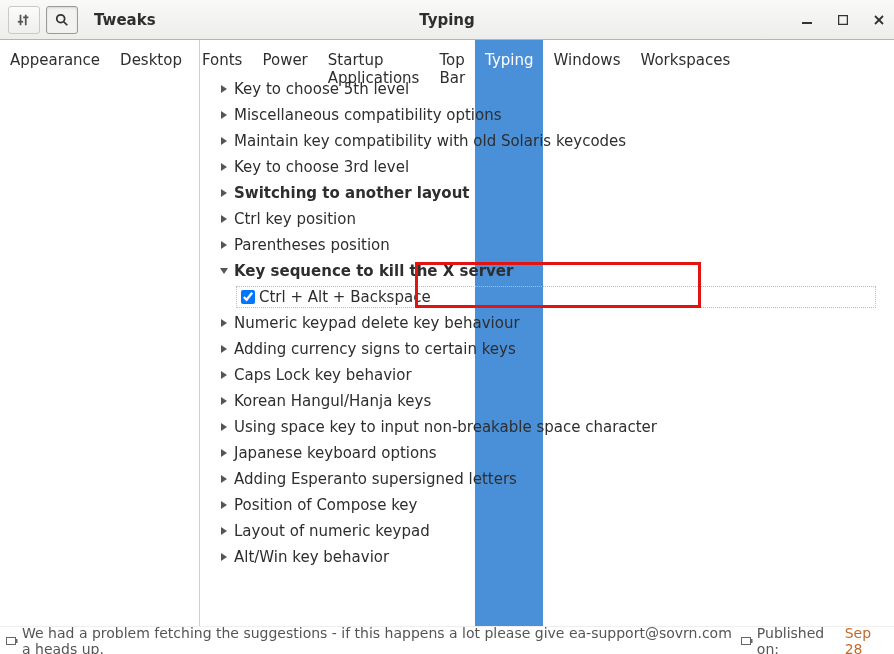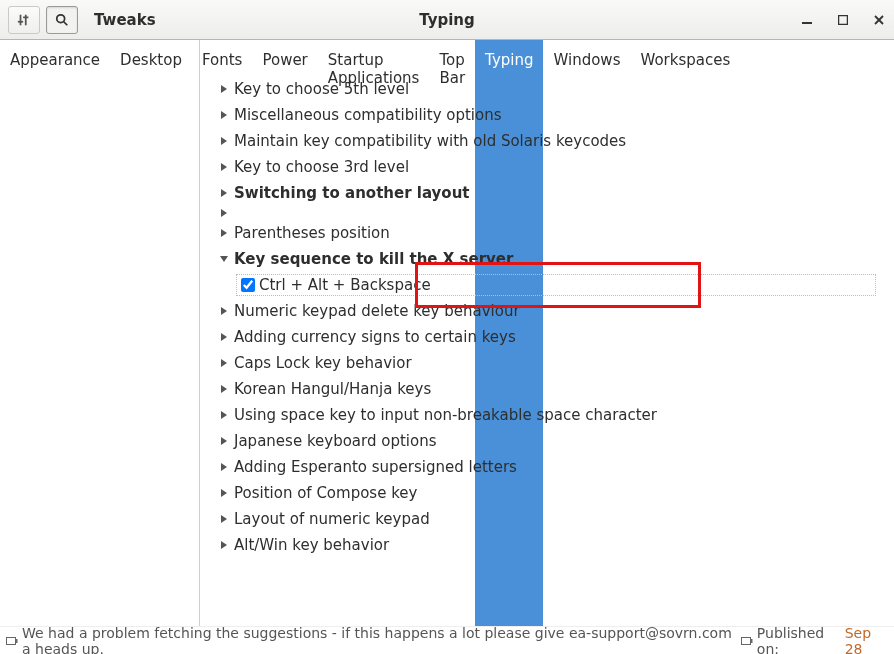--- a/index.html
+++ b/index.html
@@ -141,20 +141,21 @@
           </svg>
         </span>
         <span>Switching to another layout</span>
       </div>
       <div class="opt-row">
         <span class="arrow">
           <svg width="8" height="10" viewBox="0 0 8 10">
             <polygon points="1,1 7,5 1,9" fill="#555"></polygon>
           </svg>
         </span>
+        <span>Ctrl key position</span>
       </div>
       <div class="opt-row">
         <span class="arrow">
           <svg width="8" height="10" viewBox="0 0 8 10">
             <polygon points="1,1 7,5 1,9" fill="#555"></polygon>
           </svg>
         </span>
         <span>Parentheses position</span>
       </div>
       <div class="opt-row bold expanded">

